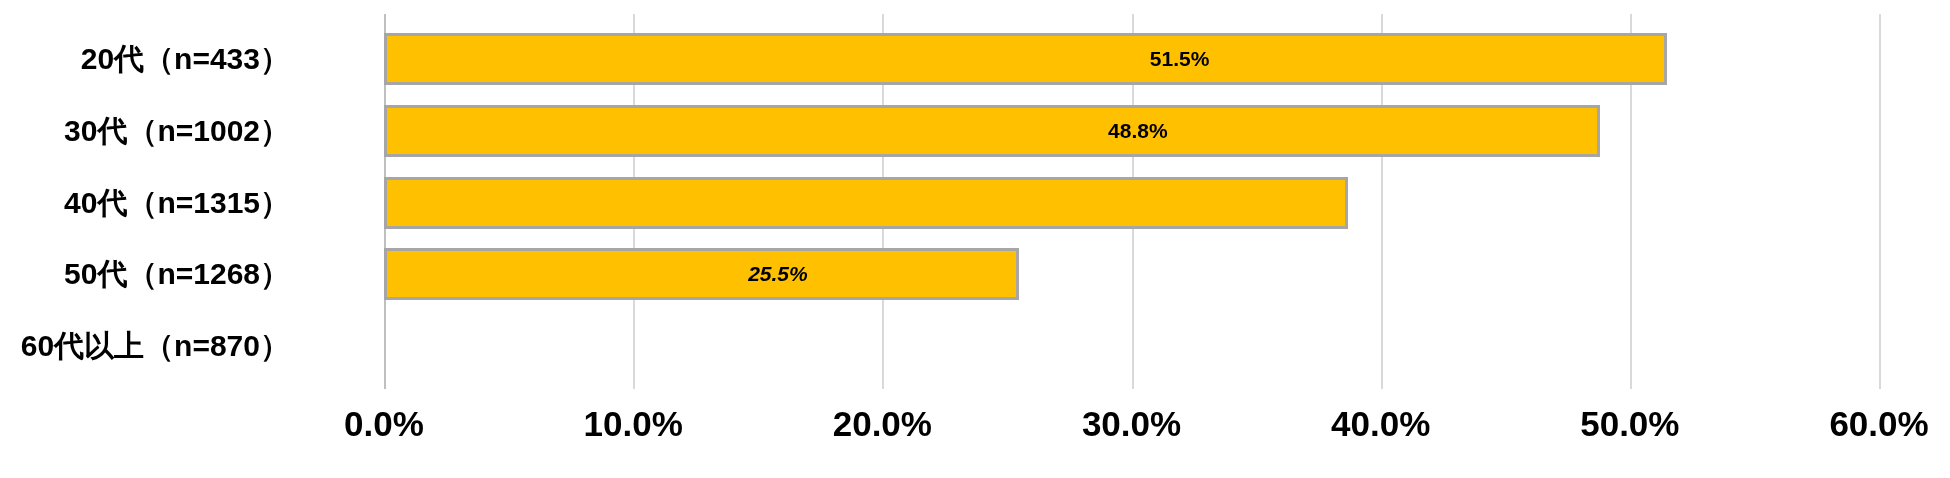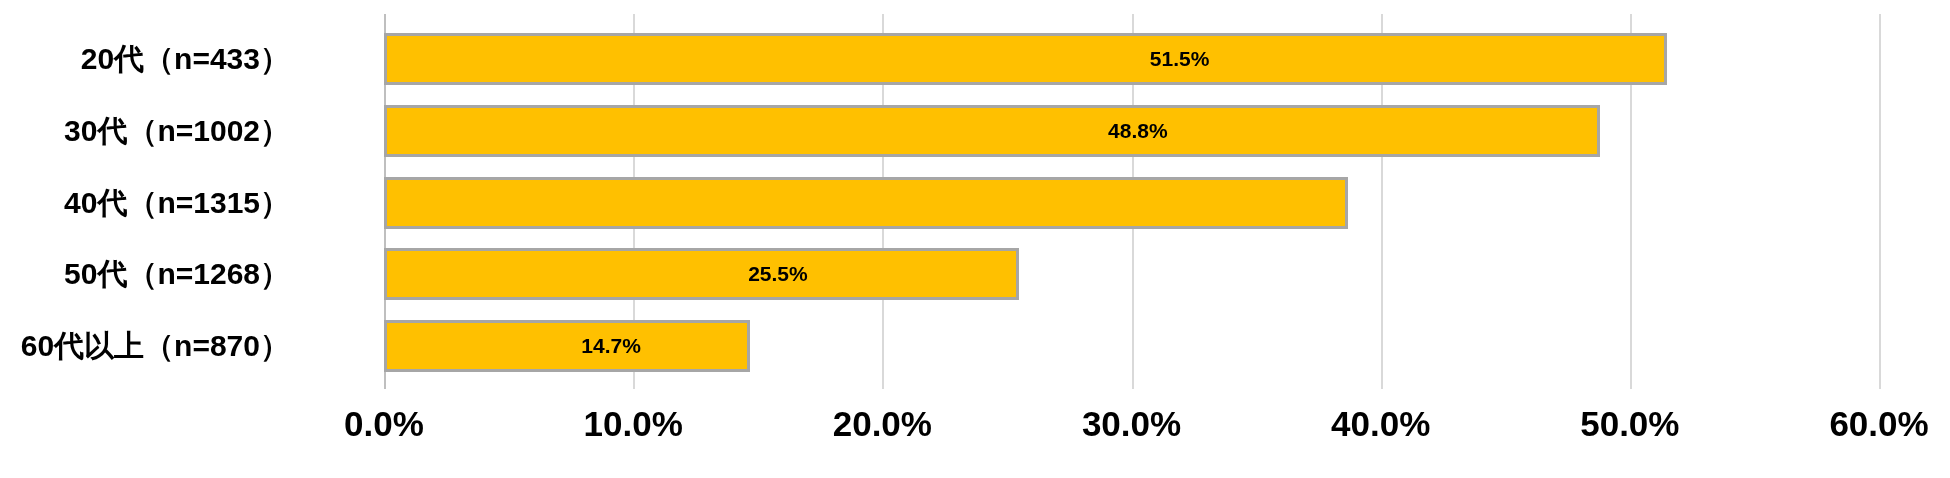--- a/index.html
+++ b/index.html
@@ -110,29 +110,25 @@
     <div class="cat-label" style="top: 33px;">20代（n=433）</div>
     <div class="bar-row" style="top: 104.8px; left: 384px; width: 1215.93px; padding-left: 21px;">
       <div class="bar" style="width: 1215.93px; background: rgb(255, 192, 0); border-color: rgb(166, 166, 166);"></div>
       <div class="bar-label" style="left: 753.879px; transform: translateX(-50%);">48.8%</div>
     </div>
     <div class="cat-label" style="top: 104.8px;">30代（n=1002）</div>
     <div class="bar-row" style="top: 176.6px; left: 384px; width: 964.275px;">
       <div class="bar" style="width: 964.275px; background: rgb(255, 192, 0); border-color: rgb(166, 166, 166);"></div>
     </div>
     <div class="cat-label" style="top: 176.6px;">40代（n=1315）</div>
-    <div class="bar-row" style="top: 248.4px; left: 384px; width: 766px;">
+    <div class="bar-row" style="top: 248.4px; left: 384px; width: 766px; font-style: italic;">
       <div class="bar" style="width: 635.375px; background: rgb(255, 192, 0); border-color: rgb(166, 166, 166);"></div>
       <div class="bar-label" style="left: 393.933px; transform: translateX(-50%);">25.5%</div>
     </div>
     <div class="cat-label" style="top: 248.4px;">50代（n=1268）</div>
-    <div class="bar-row" style="top: 320.2px; left: 384px; width: 366.275px;">
-      <div class="bar" style="width: 366.275px; background: rgb(255, 192, 0); border-color: rgb(166, 166, 166);"></div>
-      <div class="bar-label" style="left: 227.09px; transform: translateX(-50%);">14.7%</div>
-    </div>
     <div class="cat-label" style="top: 320.2px;">60代以上（n=870）</div>
     <div class="tick-label" style="left: 384px;">0.0%</div>
     <div class="tick-label" style="left: 633.167px;">10.0%</div>
     <div class="tick-label" style="left: 882.333px;">20.0%</div>
     <div class="tick-label" style="left: 1131.5px;">30.0%</div>
     <div class="tick-label" style="left: 1380.67px;">40.0%</div>
     <div class="tick-label" style="left: 1629.83px;">50.0%</div>
     <div class="tick-label" style="left: 1879px;">60.0%</div>
   </div>
 

